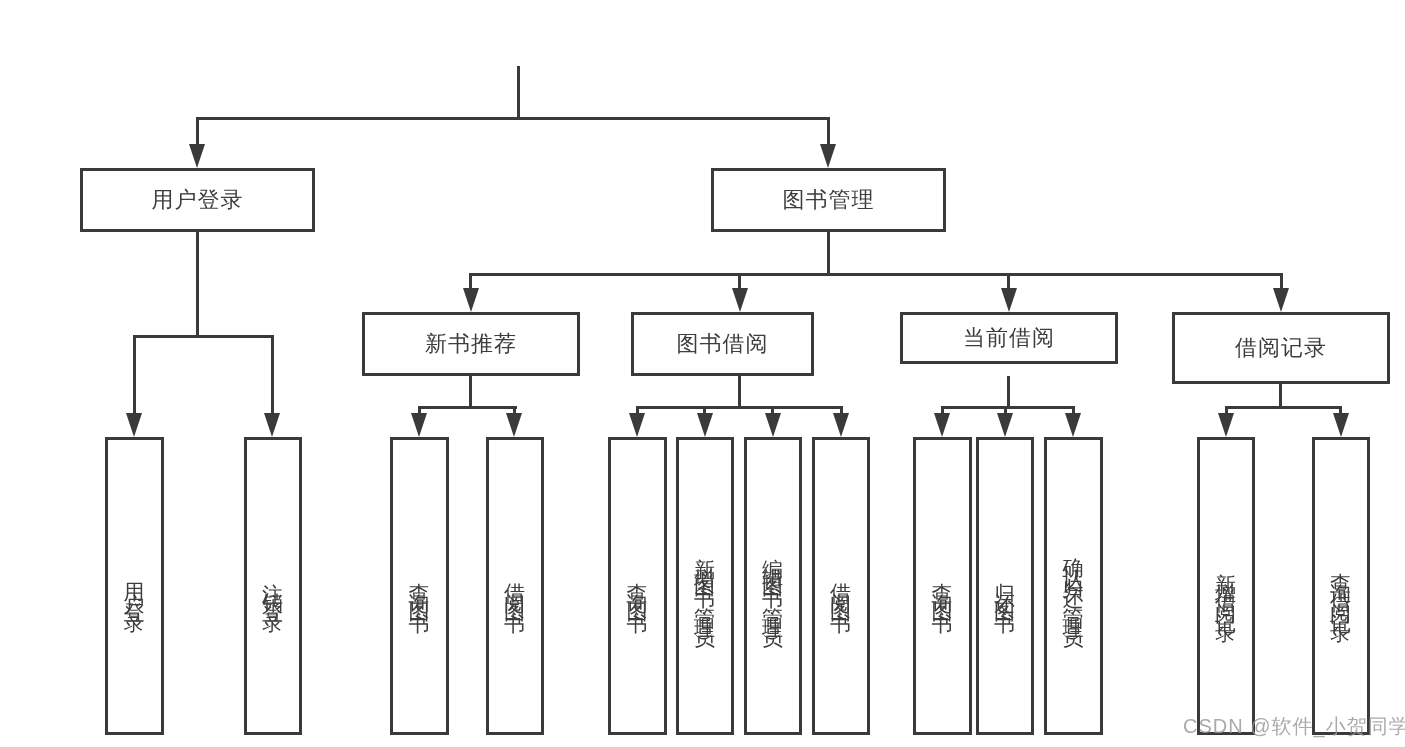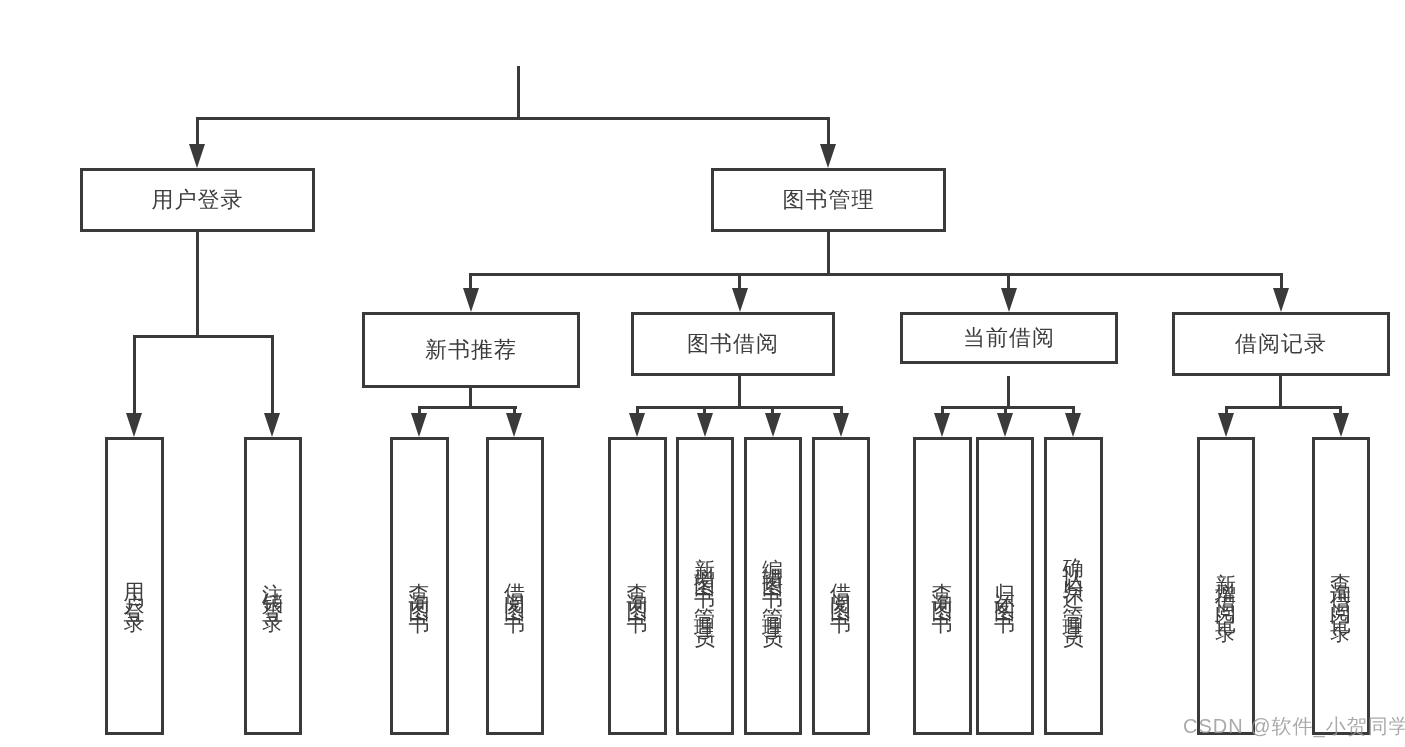--- a/index.html
+++ b/index.html
@@ -88,24 +88,24 @@
   <div class="ln" style="left:469px;top:273px;width:814px;height:3px"></div>
   <div class="ln" style="left:469px;top:273px;width:3px;height:20px"></div>
   <div class="ln" style="left:738px;top:273px;width:3px;height:20px"></div>
   <div class="ln" style="left:1007px;top:273px;width:3px;height:20px"></div>
   <div class="ln" style="left:1280px;top:273px;width:3px;height:20px"></div>
   <div class="ar" style="left:463px;top:288px"></div>
   <div class="ar" style="left:732px;top:288px"></div>
   <div class="ar" style="left:1001px;top:288px"></div>
   <div class="ar" style="left:1273px;top:288px"></div>
 
-  <div class="box" style="left:362px;top:312px;width:218px;height:76px">新书推荐</div>
-  <div class="box" style="left:631px;top:312px;width:204px;height:64px">图书借阅</div>
+  <div class="box" style="left:362px;top:312px;width:218px;height:64px">新书推荐</div>
+  <div class="box" style="left:631px;top:312px;width:183px;height:64px">图书借阅</div>
   <div class="box" style="left:900px;top:312px;width:218px;height:52px">当前借阅</div>
-  <div class="box" style="left:1172px;top:312px;width:218px;height:64px">借阅记录</div>
+  <div class="box" style="left:1172px;top:312px;width:218px;height:72px">借阅记录</div>
 
   <div class="ln" style="left:469px;top:376px;width:3px;height:33px"></div>
   <div class="ln" style="left:418px;top:406px;width:99px;height:3px"></div>
   <div class="ln" style="left:418px;top:406px;width:3px;height:12px"></div>
   <div class="ln" style="left:513px;top:406px;width:3px;height:12px"></div>
   <div class="ar" style="left:411px;top:413px"></div>
   <div class="ar" style="left:506px;top:413px"></div>
 
   <div class="ln" style="left:738px;top:376px;width:3px;height:33px"></div>
   <div class="ln" style="left:636px;top:406px;width:207px;height:3px"></div>

